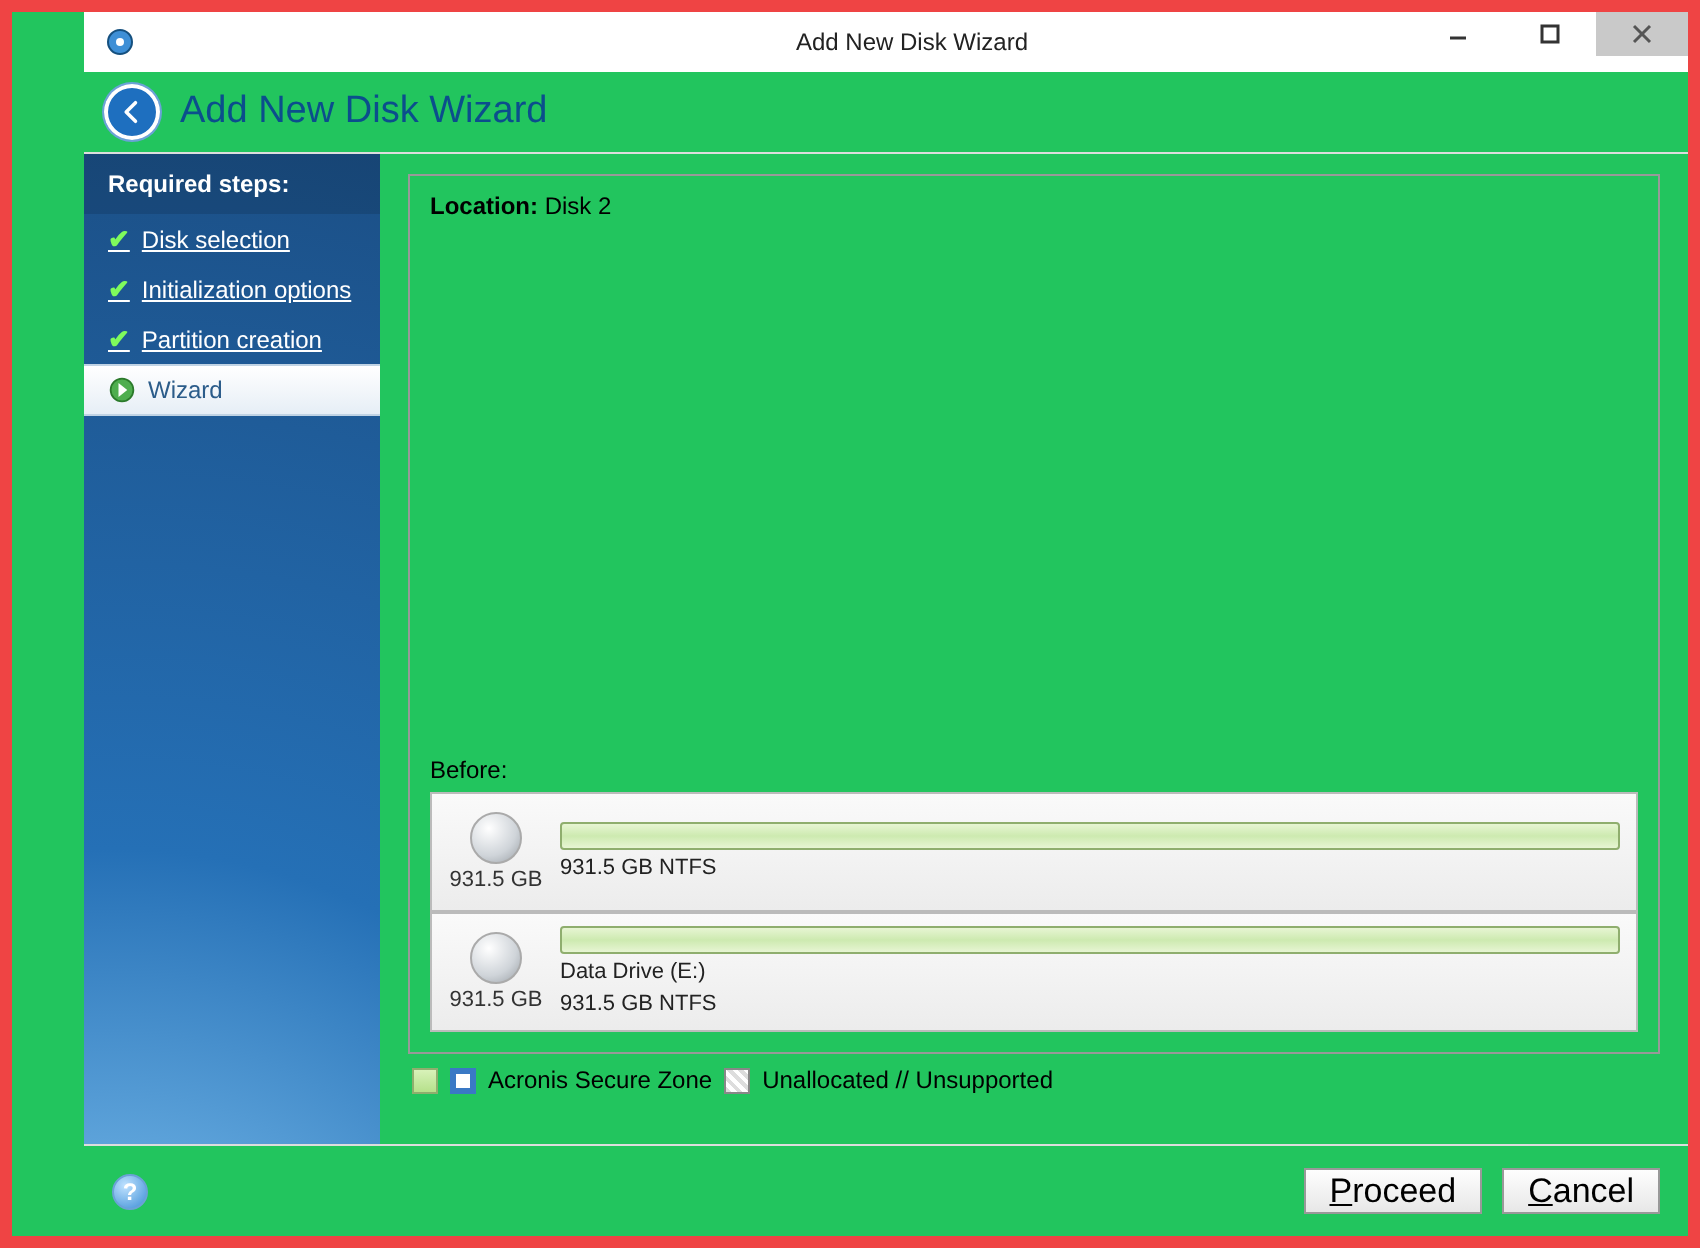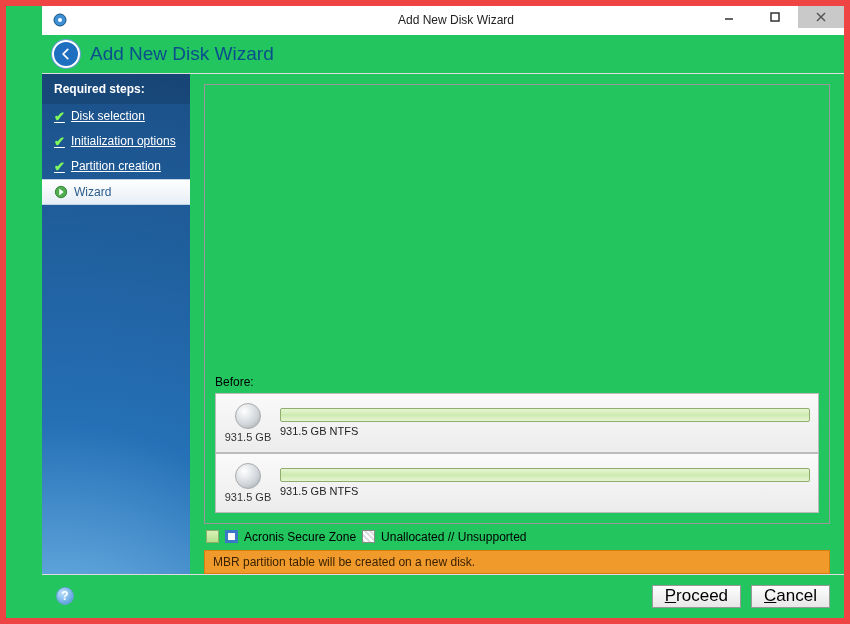--- a/index.html
+++ b/index.html
@@ -129,20 +129,25 @@
               <path d="M6 4 L11 8 L6 12 Z" fill="#fff"></path>
             </svg>
         </span>
         <span>Wizard</span>
       </div>
     </div>
 
     <div class="main">
 
       <div class="summary-box">
+        <div class="location-line">
+          <b>Location:</b>
+          <span> </span>
+          <span>Disk 2</span>
+        </div>
 
         <div class="spacer"></div>
 
         <div class="section-label">Before:</div>
         <div class="disk-box">
           <div class="disk-icon-col">
             <span class="disk-glyph"></span>
             <span class="disk-size">931.5 GB</span>
           </div>
           <div class="vol-col">
@@ -151,34 +156,34 @@
           </div>
         </div>
 
         <div class="disk-box">
           <div class="disk-icon-col">
             <span class="disk-glyph"></span>
             <span class="disk-size">931.5 GB</span>
           </div>
           <div class="vol-col">
             <div class="vol-bar"></div>
+            <div class="vol-text">Data Drive (E:)</div>
             <div class="vol-text">931.5 GB  NTFS</div>
           </div>
         </div>
       </div>
 
       <div class="legend">
         <span class="swatch green"></span>
         <span class="swatch blue"></span>
         <span>Acronis Secure Zone</span>
         <span class="swatch hatch"></span>
         <span>Unallocated // Unsupported</span>
       </div>
 
-      <div class="warning-bar">MBR partition table will be created on a new disk.</div>
     </div>
   </div>
 
   <div class="footer">
     <span class="help-icon">?</span>
     <div class="footer-spacer"></div>
     <button class="btn"><span class="ul">P</span><span>roceed</span></button>
     <button class="btn"><span class="ul">C</span><span>ancel</span></button>
   </div>
 

